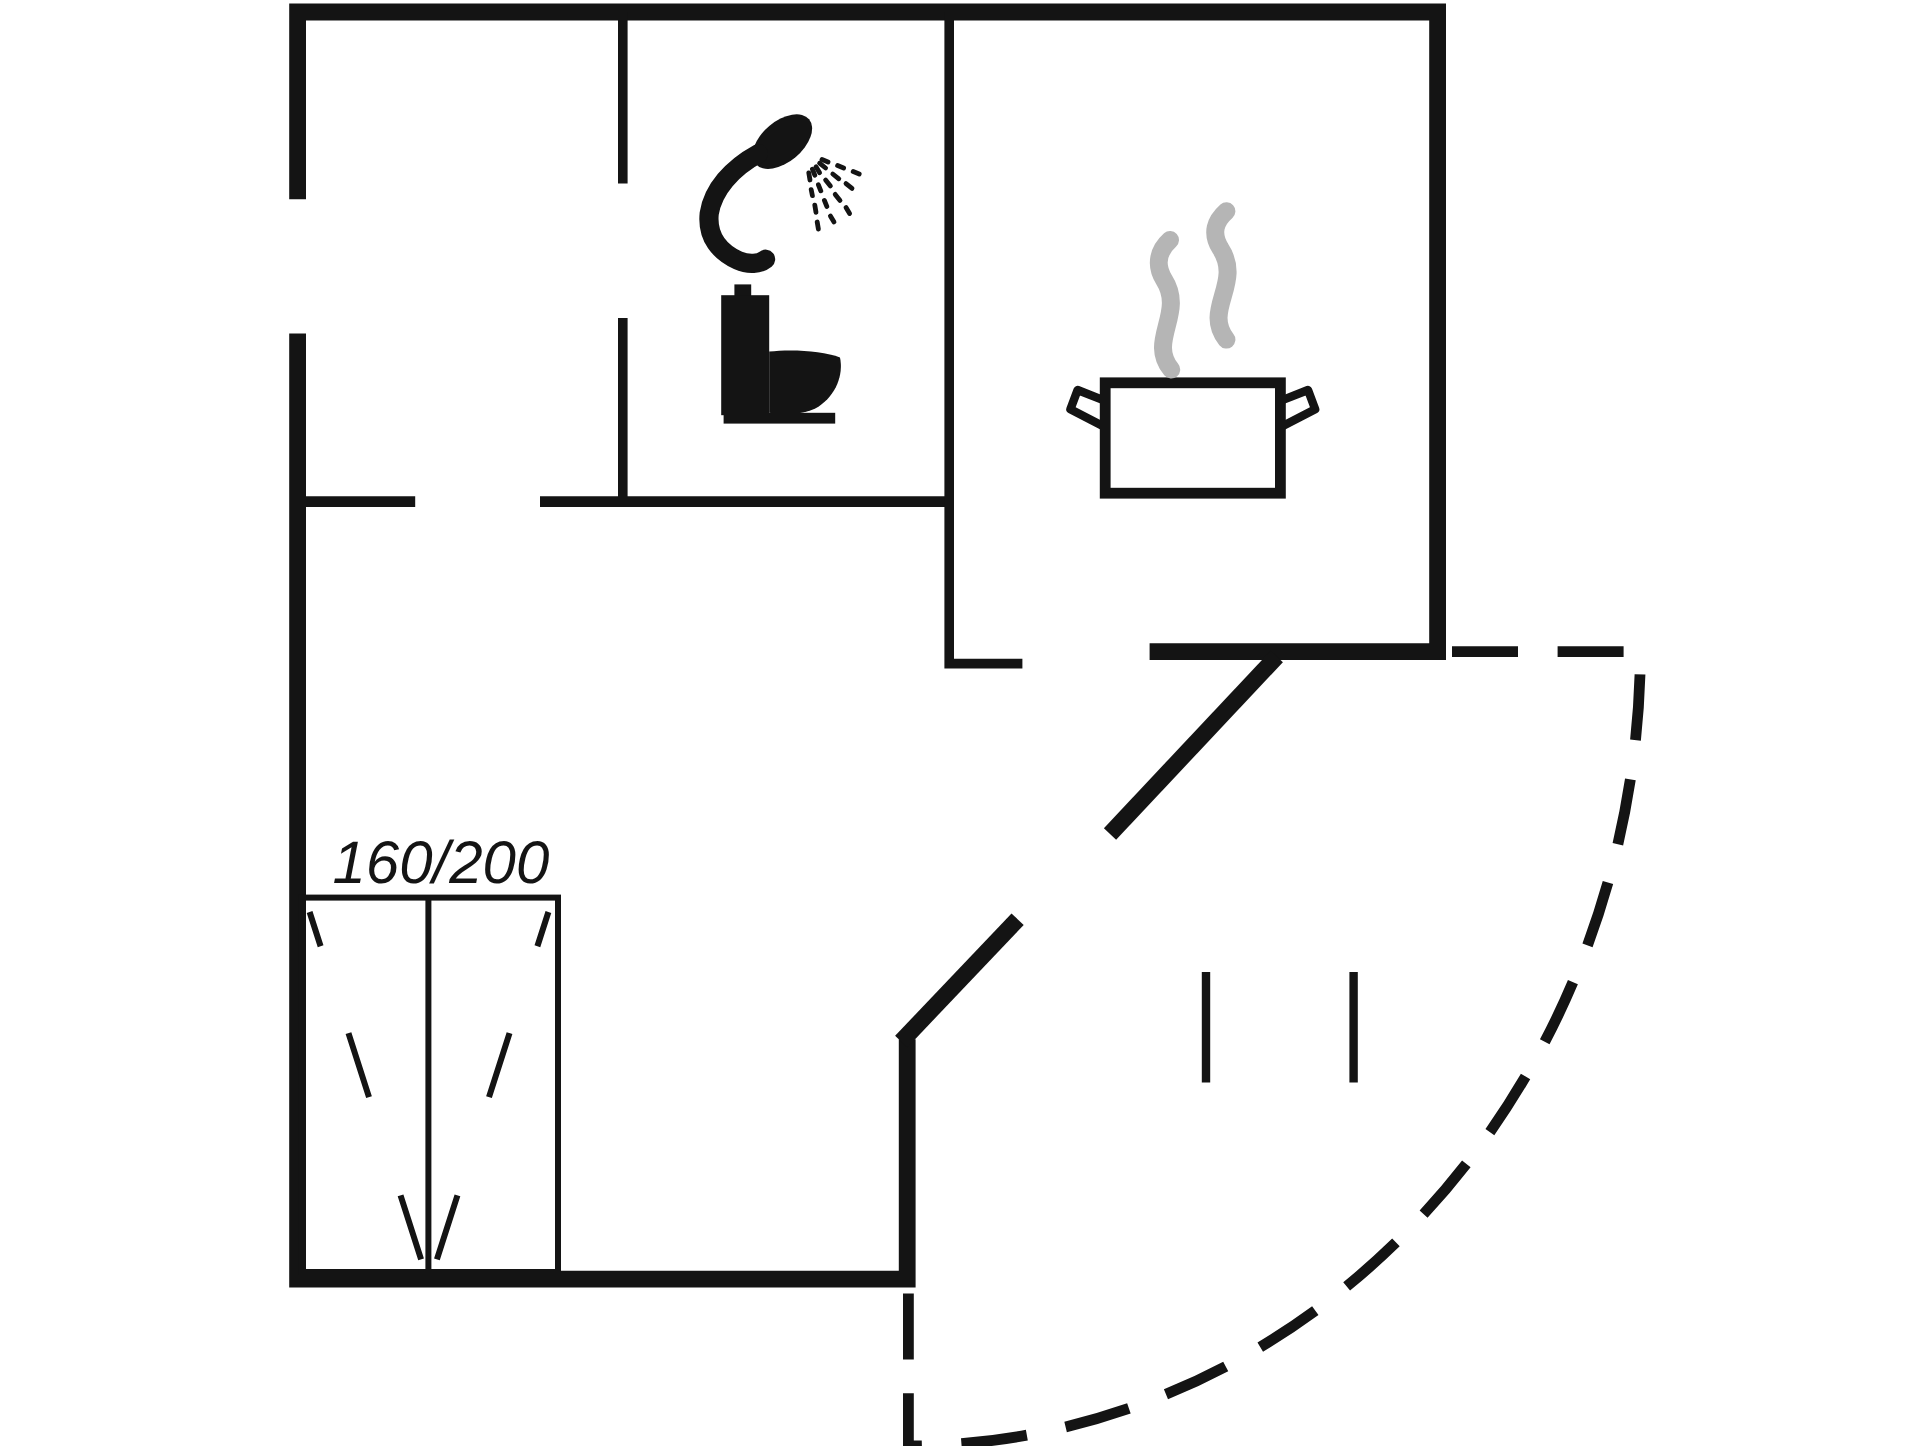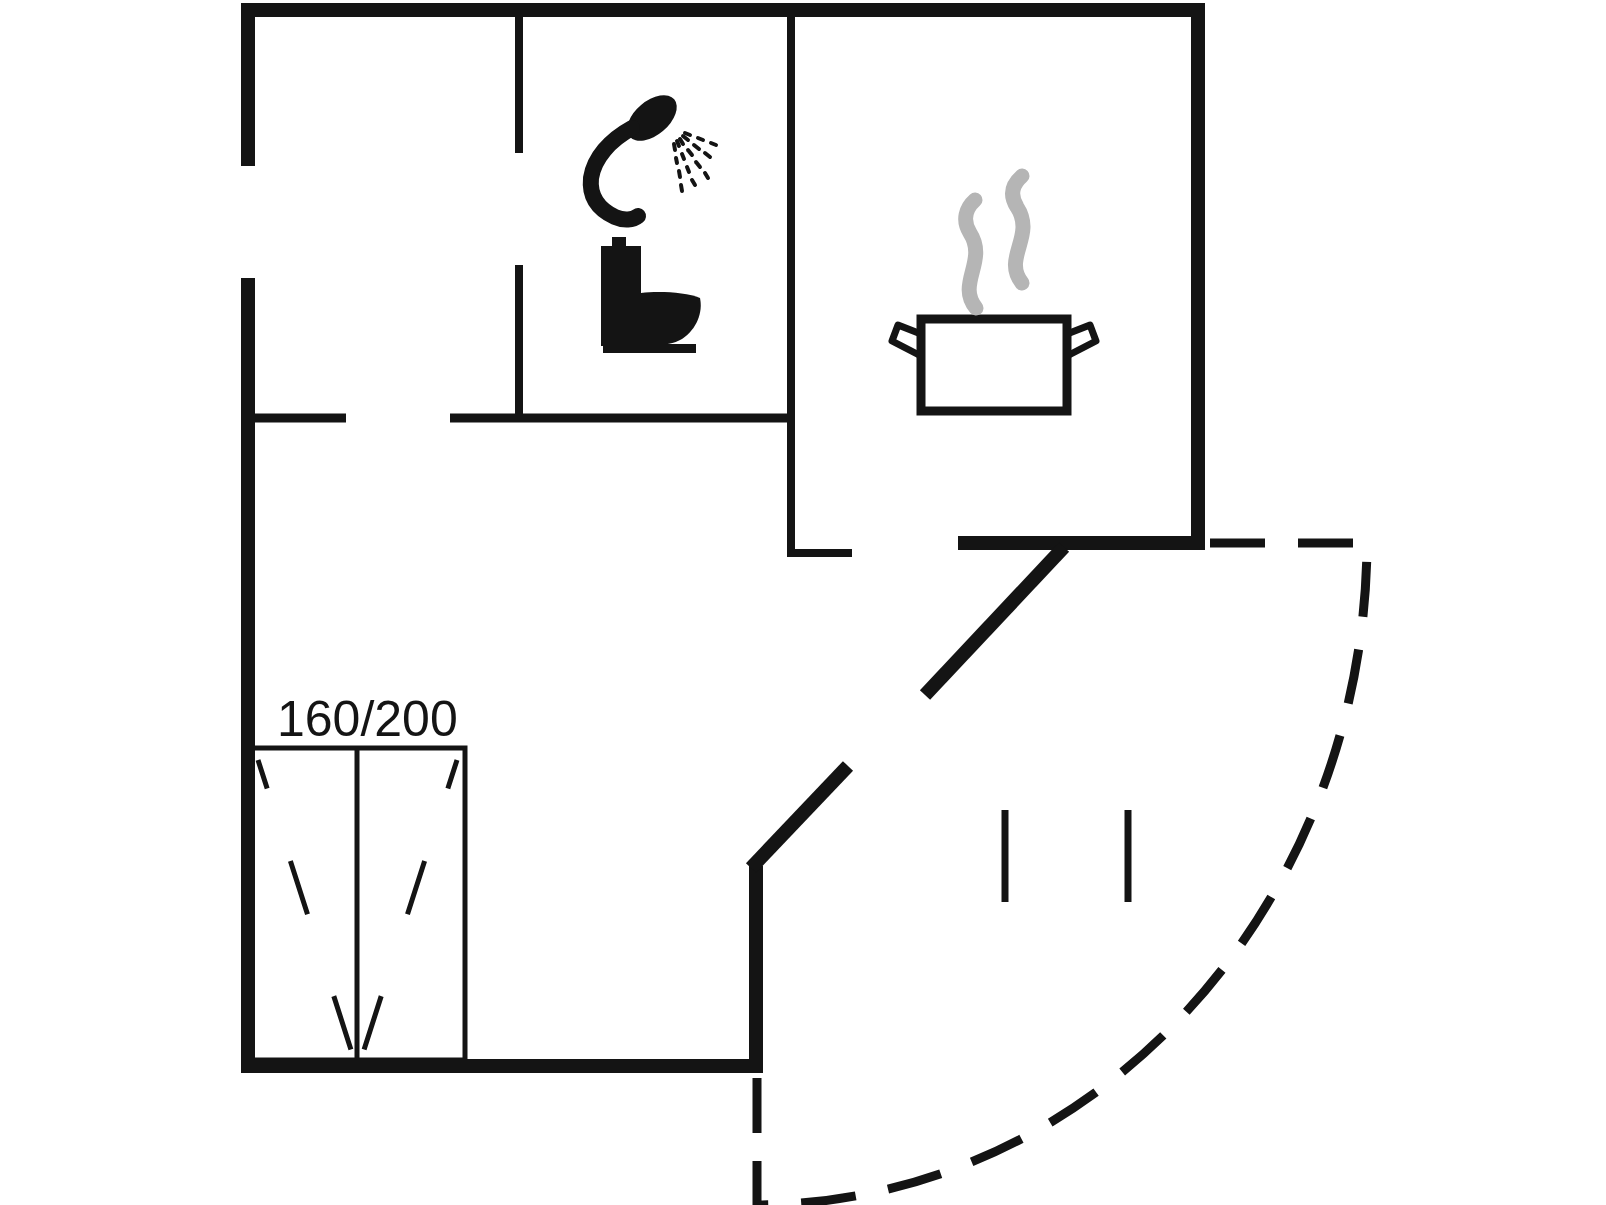--- a/index.html
+++ b/index.html
@@ -6,20 +6,21 @@
     margin: 0;
     padding: 0;
     background: #ffffff;
   }
   .stage {
     width: 1606px;
     height: 1205px;
     position: relative;
     background: #ffffff;
     overflow: hidden;
+    font-style: italic;
   }
   svg { display: block; }
   .bed-label {
     font-family: "Liberation Sans", sans-serif;
     font-size: 50px;
     letter-spacing: 0px;
   }
 </style>
 </head>
 <body>

